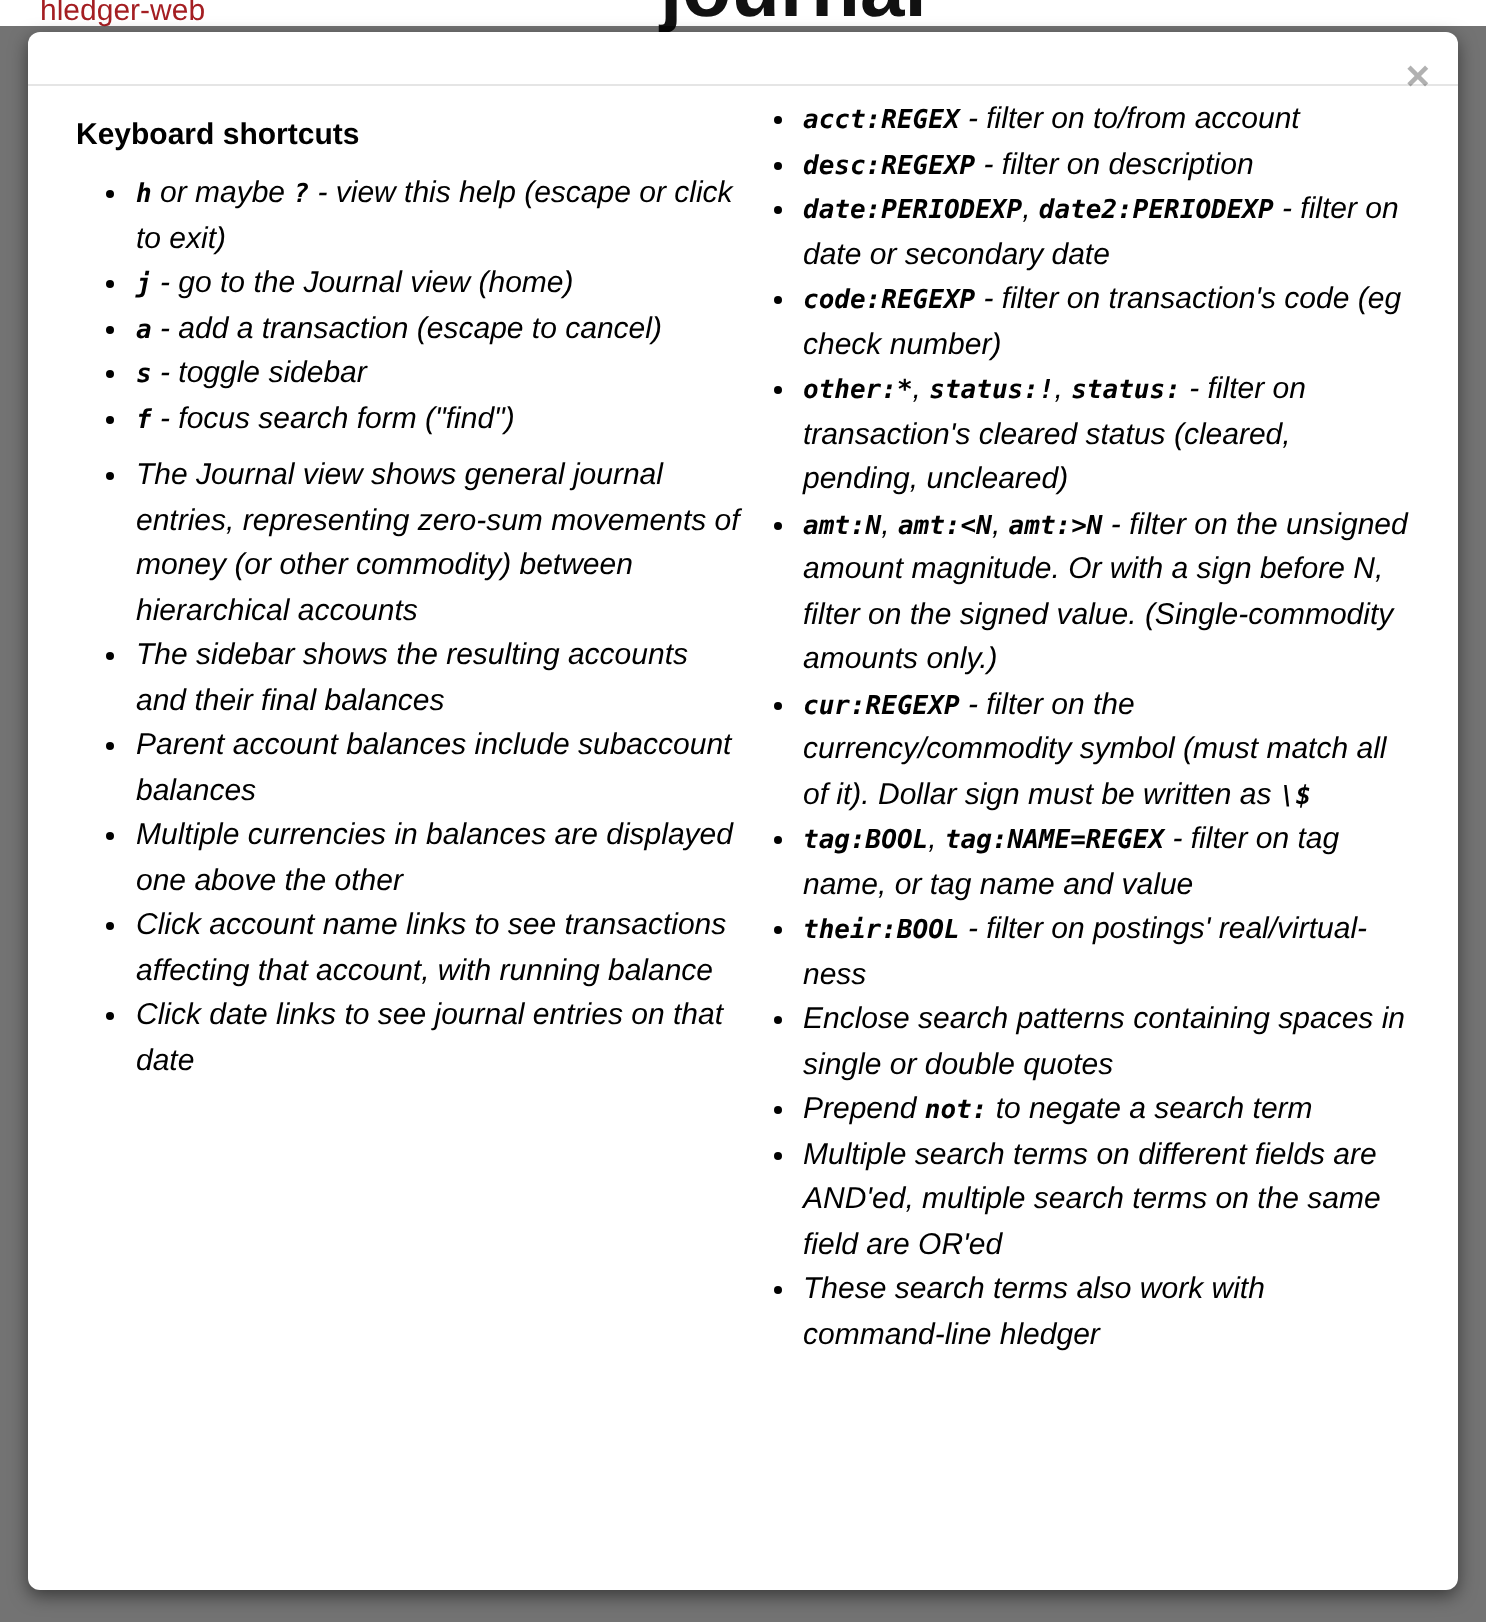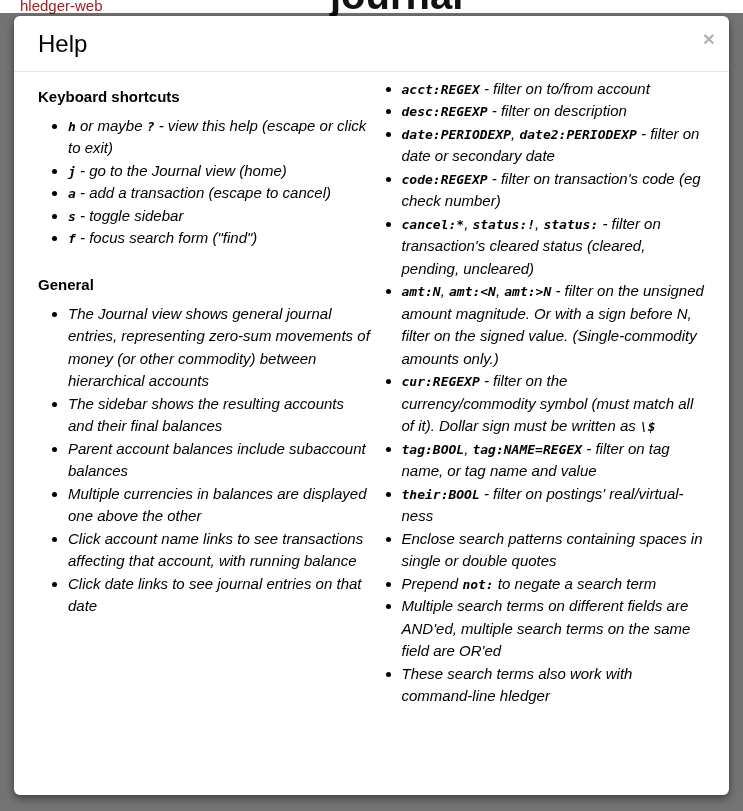--- a/index.html
+++ b/index.html
@@ -83,50 +83,48 @@
 
 <div class="page">
   <a class="brand" href="#">hledger-web</a>
   <h1 class="page-heading">journal</h1>
 </div>
 
 <div class="backdrop"></div>
 
 <div class="modal">
   <div class="modal-header">
-    <h2 class="modal-title">Help</h2>
     <button class="close">×</button>
   </div>
   <div class="modal-body">
     <div class="col">
         <div class="sec-heading">Keyboard shortcuts</div>
         <ul>
           <li><code>h</code> or maybe <code>?</code> - view this help (escape or click to exit)</li>
           <li><code>j</code> - go to the Journal view (home)</li>
           <li><code>a</code> - add a transaction (escape to cancel)</li>
           <li><code>s</code> - toggle sidebar</li>
           <li><code>f</code> - focus search form ("find")</li>
         </ul>
-        <div class="sec-heading">General</div>
         <ul>
           <li>The Journal view shows general journal entries, representing zero-sum movements of money (or other commodity) between hierarchical accounts</li>
           <li>The sidebar shows the resulting accounts and their final balances</li>
           <li>Parent account balances include subaccount balances</li>
           <li>Multiple currencies in balances are displayed one above the other</li>
           <li>Click account name links to see transactions affecting that account, with running balance</li>
           <li>Click date links to see journal entries on that date</li>
         </ul>
       </div>
     <div class="col">
         <ul>
           <li><code>acct:REGEX</code> - filter on to/from account</li>
           <li><code>desc:REGEXP</code> - filter on description</li>
           <li><code>date:PERIODEXP</code>, <code>date2:PERIODEXP</code> - filter on date or secondary date</li>
           <li><code>code:REGEXP</code> - filter on transaction's code (eg check number)</li>
-          <li><code>cancel:*</code>, <code>status:!</code>, <code>status:</code> - filter on transaction's cleared status (cleared, pending, uncleared)</li>
+          <li><code>other:*</code>, <code>status:!</code>, <code>status:</code> - filter on transaction's cleared status (cleared, pending, uncleared)</li>
           <li><code>amt:N</code>, <code>amt:&lt;N</code>, <code>amt:&gt;N</code> - filter on the unsigned amount magnitude. Or with a sign before N, filter on the signed value. (Single-commodity amounts only.)</li>
           <li><code>cur:REGEXP</code> - filter on the currency/commodity symbol (must match all of it). Dollar sign must be written as <code>\$</code></li>
           <li><code>tag:BOOL</code>, <code>tag:NAME=REGEX</code> - filter on tag name, or tag name and value</li>
           <li><code>their:BOOL</code> - filter on postings' real/virtual-ness</li>
           <li>Enclose search patterns containing spaces in single or double quotes</li>
           <li>Prepend <code>not:</code> to negate a search term</li>
           <li>Multiple search terms on different fields are AND'ed, multiple search terms on the same field are OR'ed</li>
           <li>These search terms also work with command-line hledger</li>
         </ul>
       </div>

